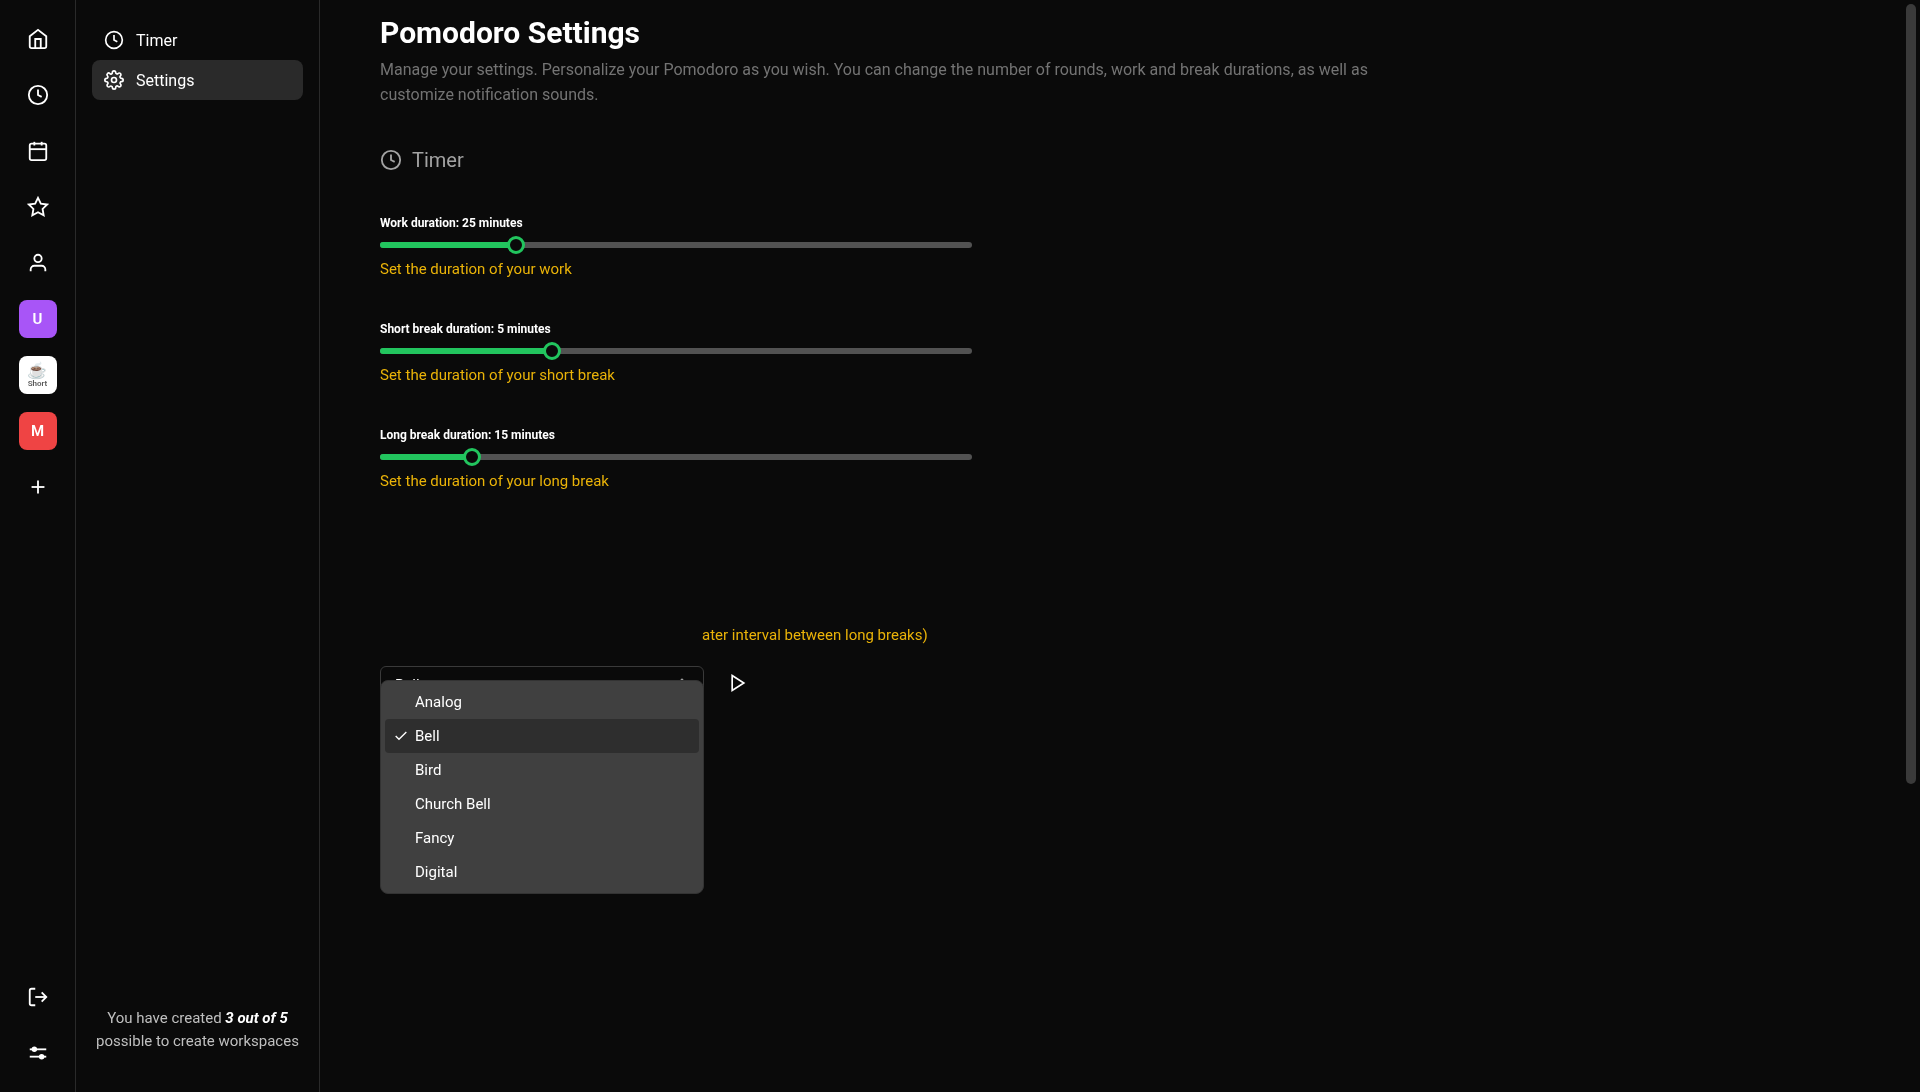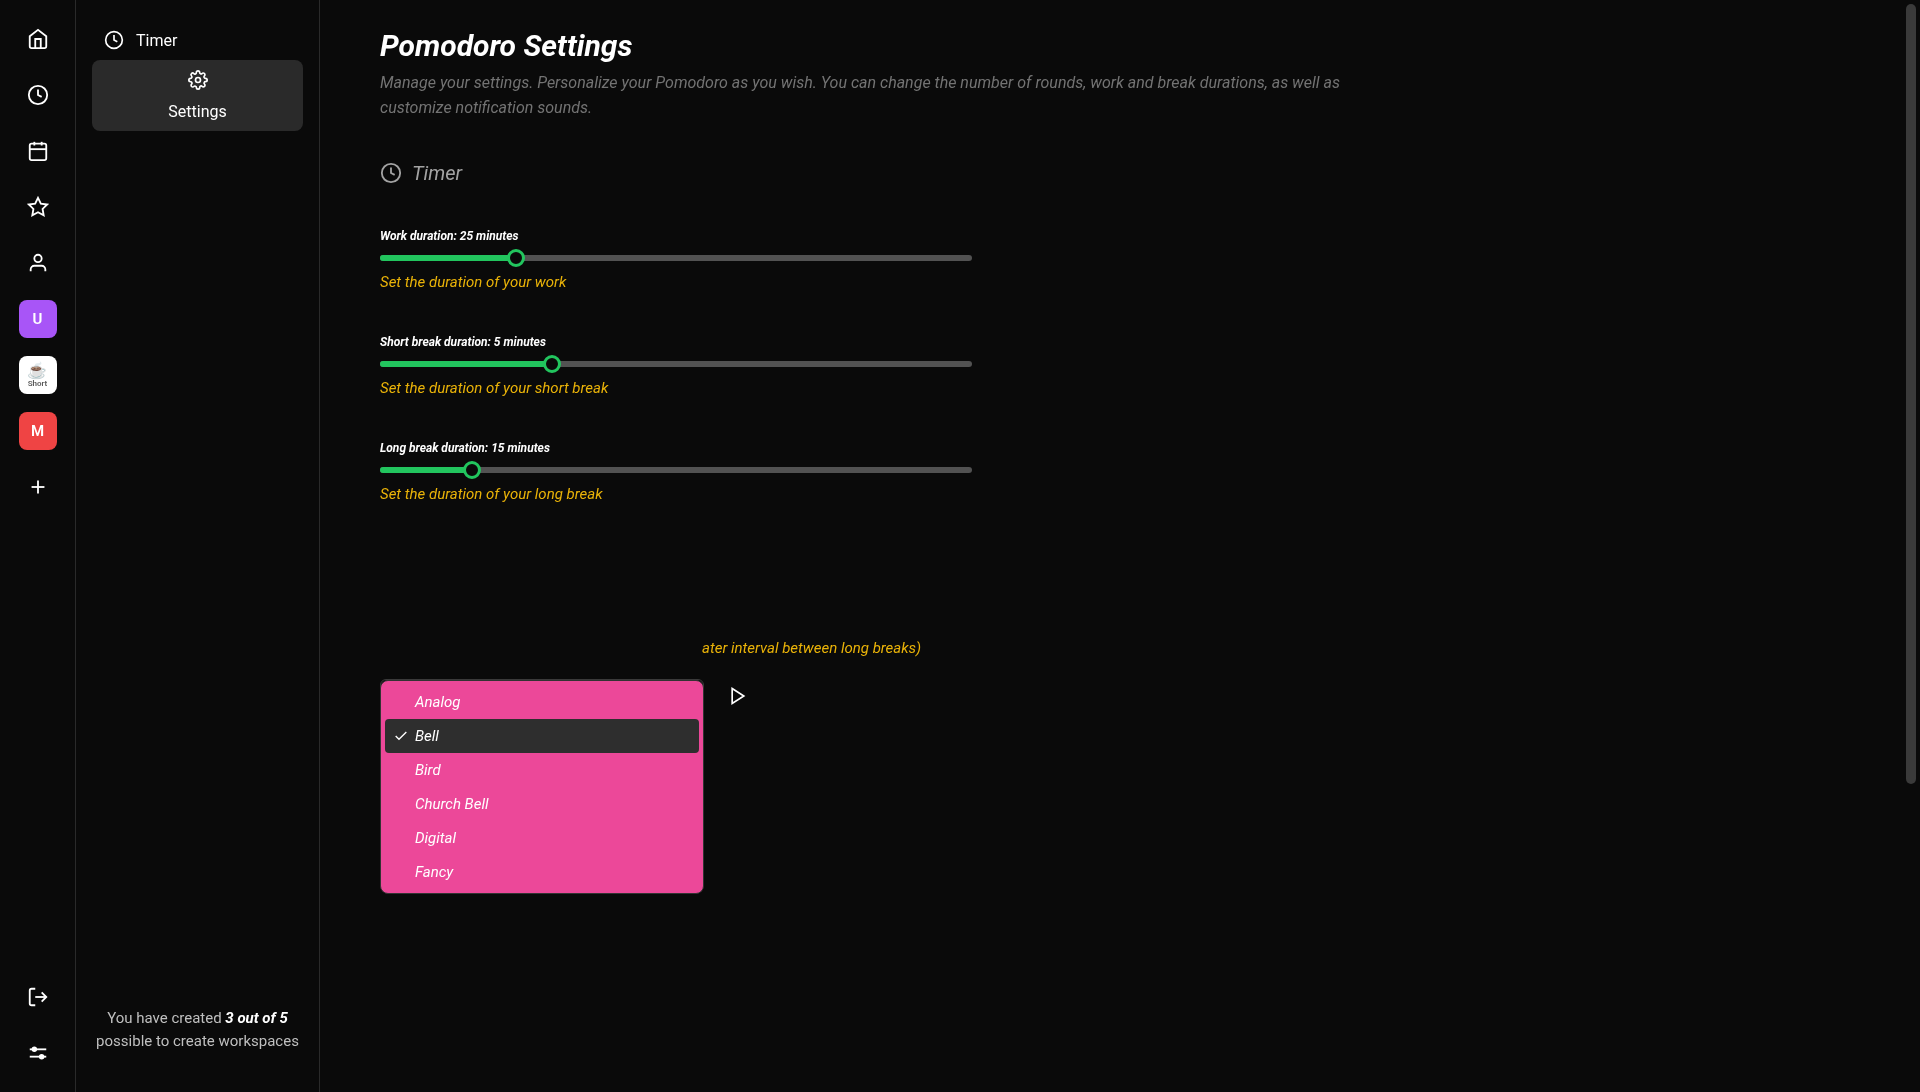--- a/index.html
+++ b/index.html
@@ -86,45 +86,43 @@
       align-items: center;
       gap: 12px;
       padding: 10px 12px;
       border-radius: 8px;
       cursor: pointer;
       font-size: 16px;
       color: #ffffff;
     }
     .nav-item.active {
       background: #2a2a2a;
-      flex-direction: column;
     }
     .nav-item svg {
       width: 20px;
       height: 20px;
     }
     .workspace-footer {
       margin-top: auto;
       padding: 20px 4px;
       text-align: center;
       font-size: 15px;
       color: #bfbfbf;
       line-height: 1.5;
     }
     .workspace-footer b {
       color: #ffffff;
       font-weight: 700;
       font-style: italic;
     }
     .main-content {
       flex: 1;
-      padding: 28px 60px;
+      padding: 15px 60px;
       overflow-y: auto;
       position: relative;
-      font-style: italic;
     }
     .page-title {
       font-size: 30px;
       font-weight: 700;
       margin-bottom: 8px;
     }
     .page-subtitle {
       font-size: 16px;
       color: #737373;
       max-width: 1000px;
@@ -204,21 +202,21 @@
       cursor: pointer;
     }
     .play-button svg {
       width: 20px;
       height: 20px;
       color: #ffffff;
     }
     .dropdown-menu {
       position: absolute;
       width: 324px;
-      background: #ec4899;
+      background: #404040;
       border: 1px solid #333;
       border-radius: 8px;
       padding: 4px;
       z-index: 10;
     }
     .dropdown-item {
       display: flex;
       align-items: center;
       gap: 8px;
       padding: 8px 10px 8px 30px;
@@ -421,23 +419,23 @@
         </svg>
       <span>Bell</span>
     </div>
     <div class="dropdown-item">
         <span>Bird</span>
       </div>
     <div class="dropdown-item">
         <span>Church Bell</span>
       </div>
     <div class="dropdown-item">
+        <span>Fancy</span>
+      </div>
+    <div class="dropdown-item">
         <span>Digital</span>
-      </div>
-    <div class="dropdown-item">
-        <span>Fancy</span>
       </div>
   </div>
 
   <div class="scrollbar-track">
     <div class="scrollbar-thumb"></div>
   </div>
 </div>
 
 </body></html>

